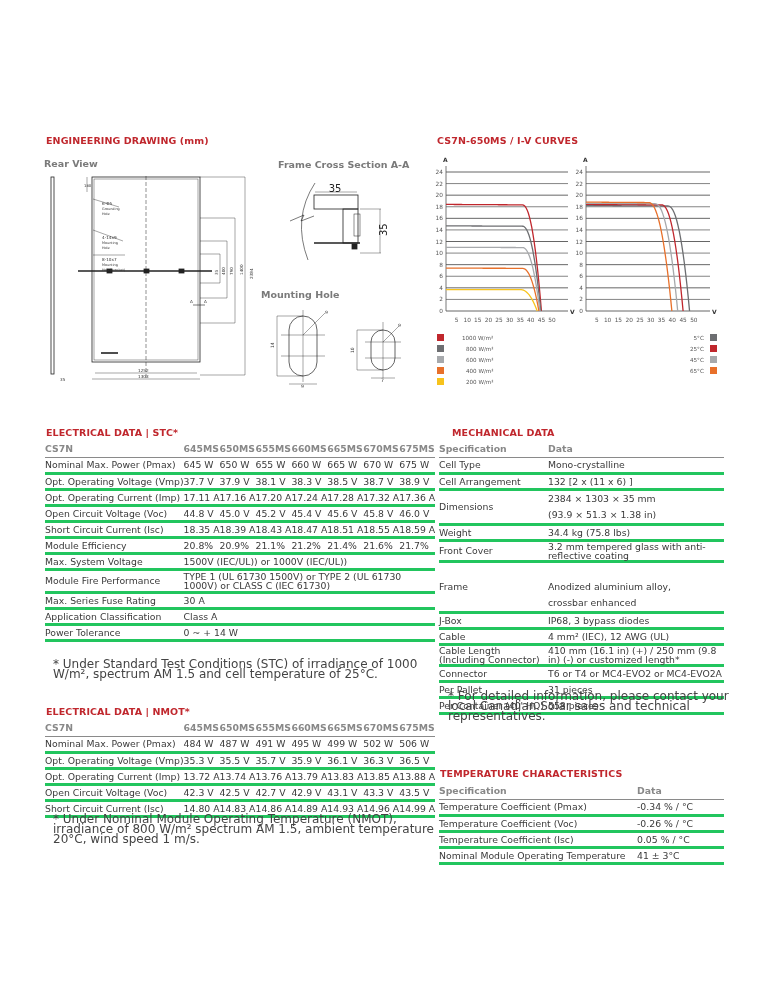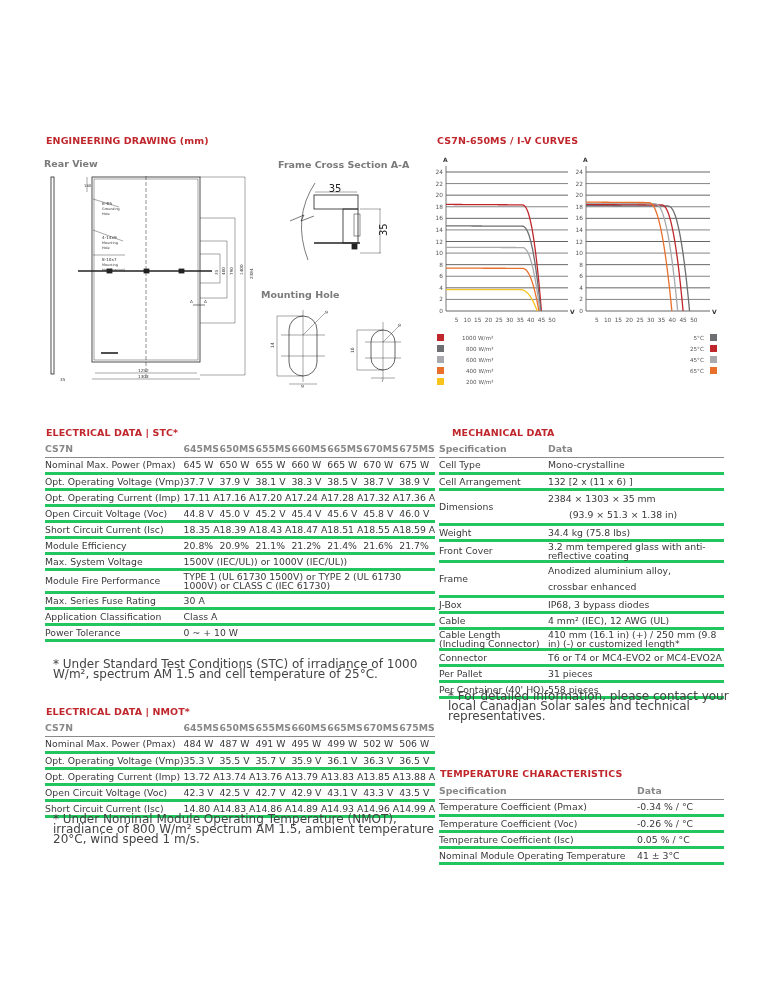--- a/index.html
+++ b/index.html
@@ -366,21 +366,21 @@
       <tr style="height: 16px;">
         <td>Max. Series Fuse Rating</td>
         <td colspan="7">30 A</td>
       </tr>
       <tr style="height: 16px;">
         <td>Application Classification</td>
         <td colspan="7">Class A</td>
       </tr>
       <tr style="height: 16px;">
         <td>Power Tolerance</td>
-        <td colspan="7">0 ~ + 10 W</td>
+        <td colspan="7">0 ~ + 14 W</td>
       </tr>
     </tbody>
 </table>
 <div class="note" style="left:45px;top:659px;width:390px;">* Under Standard Test Conditions (STC) of irradiance of 1000 W/m², spectrum AM 1.5 and cell temperature of 25°C.</div>
 
 <div class="h-red" style="left:46px;top:706px;">ELECTRICAL DATA | NMOT*</div>
 <table class="tbl" id="nmot-table" style="left:45px;top:720px;width:387px;">
   <colgroup>
       <col style="width:141px">
       <col style="width:35px">
@@ -476,39 +476,39 @@
       <tr style="height: 16px;">
         <td>Cell Arrangement</td>
         <td>
           <div>132 [2 x (11 x 6) ]</div>
         </td>
       </tr>
       <tr style="height: 32px;">
         <td>Dimensions</td>
         <td>
           <div style="line-height:16px;">2384 × 1303 × 35 mm</div>
-          <div style="line-height:16px;margin-left:21px;">(93.9 × 51.3 × 1.38 in)</div>
+          <div style="line-height:16px;">(93.9 × 51.3 × 1.38 in)</div>
         </td>
       </tr>
       <tr style="height: 16px;">
         <td>Weight</td>
         <td>
           <div>34.4 kg (75.8 lbs)</div>
         </td>
       </tr>
       <tr style="height: 21px;">
         <td>Front Cover</td>
         <td>
           <div class="wrap">3.2 mm tempered glass with anti-reflective coating</div>
         </td>
       </tr>
       <tr style="height: 32px;">
         <td>Frame</td>
         <td>
-          <div style="line-height:16px;">Anodized aluminium alloy,</div>
+          <div style="line-height:16px;margin-top:16px;">Anodized aluminium alloy,</div>
           <div style="line-height:16px;">crossbar enhanced</div>
         </td>
       </tr>
       <tr style="height: 16px;">
         <td>J-Box</td>
         <td>
           <div>IP68, 3 bypass diodes</div>
         </td>
       </tr>
       <tr style="height: 16px;">

